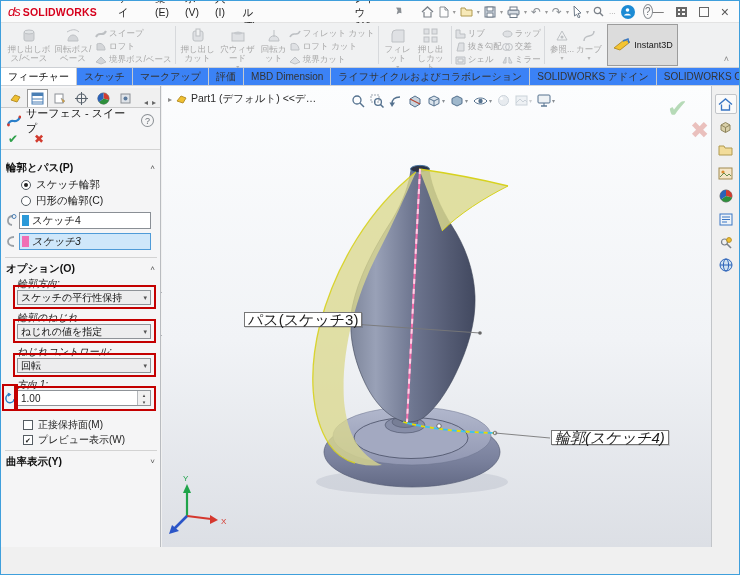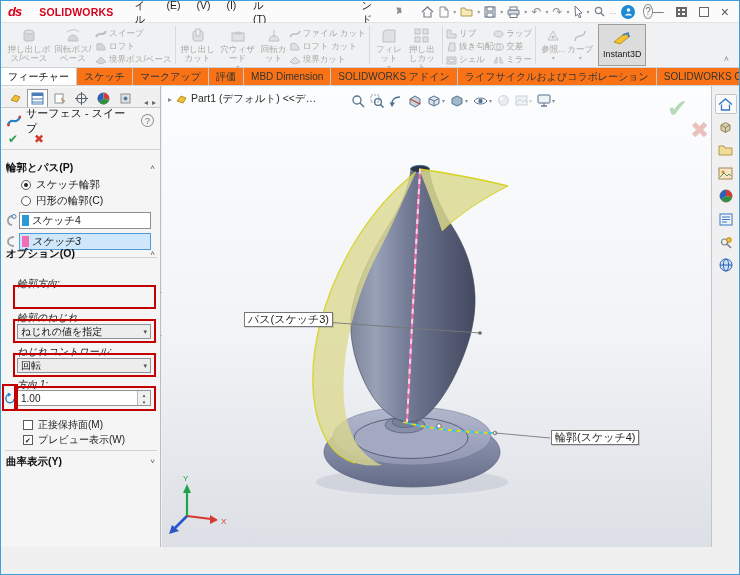--- a/index.html
+++ b/index.html
@@ -2,21 +2,21 @@
 <html><head>
 <meta charset="utf-8">
 <style>
   html,body{margin:0;padding:0;background:#9db6c8;}
   *{box-sizing:border-box;font-family:"Liberation Sans","DejaVu Sans",sans-serif;}
   .app{position:relative;width:740px;height:575px;background:#f0f0f0;border:1px solid #3f9fdc;overflow:hidden;}
 
   
   .titlebar{position:absolute;left:0;top:0;width:100%;height:22px;background:#fbfbfb;display:flex;align-items:center;border-bottom:1px solid #e3e3e3;}
   .logo{display:flex;align-items:center;margin-left:7px;margin-right:14px;}
-  .logo .glyph{color:#d6001c;font-weight:bold;font-style:italic;font-size:13px;letter-spacing:-1px;margin-right:18px;}
+  .logo .glyph{color:#d6001c;font-weight:normal;font-style:italic;font-size:13px;letter-spacing:-1px;margin-right:3px;}
   .logo .word{color:#d6001c;font-size:10.5px;font-weight:bold;letter-spacing:.2px;}
   .menubar{display:flex;gap:2px;}
   .menu-item{font-size:10.5px;color:#222;padding:2px 7px;cursor:default;}
   .pin{margin-left:6px;color:#777;font-size:10px;transform:rotate(40deg);}
   .quickbar{display:flex;align-items:center;gap:1px;margin-left:16px;}
   .qbtn{display:flex;align-items:center;height:18px;padding:0 2px;color:#6b6f74;}
   .qbtn svg{display:block;}
   .qcaret{font-size:6px;color:#999;padding:0 1px;}
   .idbadge{width:14px;height:14px;border-radius:50%;background:#1c8bd4;color:#fff;font-size:8px;display:flex;align-items:center;justify-content:center;margin:0 2px;}
   .helpbtn{width:15px;height:15px;border-radius:50%;border:1.4px solid #8a8f94;color:#6b7076;font-size:10px;display:flex;align-items:center;justify-content:center;margin-left:6px;}
@@ -29,26 +29,26 @@
   
   .ribbon{position:absolute;left:0;top:22px;width:100%;height:45px;background:#f0f1f2;border-bottom:1px solid #cdd0d4;display:flex;align-items:stretch;padding:1px 2px 1px 4px;}
   .rgroup{display:flex;align-items:flex-start;padding:1px 2px;}
   .rsep{width:1px;background:#d7d9dc;margin:2px 1px;}
   .rbtn-lg{width:44px;display:flex;flex-direction:column;align-items:center;color:#a6a6a6;font-size:8.5px;line-height:1.08;text-align:center;padding-top:2px;}
   .rbtn-lg .ricon{height:18px;display:flex;align-items:center;opacity:.5;}
   .rcol{display:flex;flex-direction:column;justify-content:flex-start;gap:1px;padding-top:3px;}
   .rbtn-sm{display:flex;align-items:center;gap:2px;color:#a6a6a6;font-size:8.5px;white-space:nowrap;height:12px;overflow:hidden;}
   .rbtn-sm .ricon{opacity:.5;display:flex;}
   .gcaret{font-size:6px;color:#b5b5b5;text-align:center;margin-top:1px;}
-  .instant3d{width:48px;margin-left:3px;background:#dcdcdc;border:1px solid #9c9c9c;display:flex;flex-direction:column;align-items:center;justify-content:center;gap:2px;font-size:9px;color:#1a1a1a;}
+  .instant3d{width:71px;margin-left:3px;background:#dcdcdc;border:1px solid #9c9c9c;display:flex;flex-direction:row;align-items:center;justify-content:center;gap:2px;font-size:9px;color:#1a1a1a;}
   .ribbon-collapse{margin-left:auto;align-self:flex-end;color:#8a8a8a;font-size:9px;padding:0 8px 2px 0;}
 
   
   .cmdtabs{position:absolute;left:0;top:67px;width:100%;height:18px;background:#e2e6eb;display:flex;align-items:stretch;font-size:10px;color:#333;border-bottom:1px solid #cfd2d6;}
-  .ctab{display:flex;align-items:center;padding:0 7px;border-right:1px solid #c6cacf;background:#f97316;white-space:nowrap;}
+  .ctab{display:flex;align-items:center;padding:0 7px;border-right:1px solid #c6cacf;background:#3b82f6;white-space:nowrap;}
   .ctab.active{background:#ffffff;color:#111;}
 
   
   .main{position:absolute;left:0;top:85px;width:100%;height:461px;}
 
   
   .pm{position:absolute;left:0;top:0;width:160px;height:100%;background:#f5f5f6;border-right:1px solid #b9bcc0;font-size:11px;color:#1c1c1c;}
   .pm-tabs{position:absolute;left:0;top:2px;width:100%;height:20px;display:flex;align-items:flex-end;gap:1px;padding-left:4px;border-bottom:1px solid #c9c9c9;background:#f0f0f0;}
   .pm-tab{width:21px;height:18px;display:flex;align-items:center;justify-content:center;}
   .pm-tab.active{background:#fff;border:1px solid #9a9a9a;border-bottom:none;}
@@ -85,23 +85,23 @@
   .viewport{position:absolute;left:161px;top:0;width:551px;height:100%;background:linear-gradient(180deg,#fcfdfe 0%,#f1f3f6 55%,#dcdfe5 100%);overflow:hidden;}
   .tree-label{position:absolute;left:6px;top:6px;display:flex;align-items:center;gap:3px;font-size:10.5px;color:#2b2b2b;}
   .tree-label .exp{color:#888;font-size:8px;}
   .headsup{position:absolute;left:188px;top:6px;display:flex;align-items:center;gap:3px;}
   .hbtn{height:17px;display:flex;align-items:center;gap:1px;padding:0 1px;color:#54718e;}
   .hbtn .hc{font-size:6px;color:#8a8f94;}
   .hbtn.faded{opacity:.42;}
   .confirm-check{position:absolute;left:505px;top:8px;font-size:25px;font-weight:bold;color:#7fbf7f;opacity:.55;}
   .confirm-x{position:absolute;left:528px;top:31px;font-size:23px;font-weight:bold;color:#e09a94;opacity:.6;}
   .model3d{position:absolute;left:0;top:0;}
-  .callout{position:absolute;background:#fff;border:1px solid #767676;font-size:11px;line-height:13px;padding:0 3px;color:#1c1c1c;white-space:nowrap;box-shadow:1px 1px 0 rgba(0,0,0,.12);}
+  .callout{position:absolute;background:#fff;border:1px solid #767676;font-size:15px;line-height:13px;padding:0 3px;color:#1c1c1c;white-space:nowrap;box-shadow:1px 1px 0 rgba(0,0,0,.12);}
   .callout.path{left:82px;top:226px;}
-  .callout.profile{left:389px;top:344px;}
+  .callout.profile{left:389px;top:344px;font-style:italic;}
 
   
   .taskpane{position:absolute;right:0;top:0;width:28px;height:100%;background:#f0f0f0;border-left:1px solid #c2c5c9;display:flex;flex-direction:column;align-items:center;padding-top:8px;gap:3px;}
   .tpbtn{width:22px;height:20px;display:flex;align-items:center;justify-content:center;border-radius:2px;}
   .tpbtn.first{background:#fafafa;border:1px solid #c2c5c9;}
 
   
   .doctabs{position:absolute;left:0;top:546px;width:100%;height:14px;background:#d8dce2;display:flex;align-items:stretch;border-top:1px solid #c2c5c9;font-size:9.5px;}
   .navgrp{display:flex;align-items:center;gap:1px;padding:1px 3px;}
   .navbtn{width:11px;height:11px;background:#c7ccd4;color:#5c6370;font-size:6px;display:flex;align-items:center;justify-content:center;border:1px solid #aeb3bc;}
@@ -291,21 +291,21 @@
           </span>
         <span>回転カット</span>
       </div>
       <div class="rcol">
         <div class="rbtn-sm">
           <span class="ricon">
               <svg width="12" height="10" viewBox="0 0 12 10">
                 <path d="M1 8 C4 1 8 9 11 2" fill="none" stroke="#8b9096" stroke-width="1.6"></path>
               </svg>
             </span>
-          <span>ファイル カット</span>
+          <span>フィレット カット</span>
         </div>
         <div class="rbtn-sm">
           <span class="ricon">
               <svg width="12" height="10" viewBox="0 0 12 10">
                 <path d="M2 2 C6 0 10 3 10 8 L2 8 Z" fill="#cfd3d8" stroke="#8b9096"></path>
               </svg>
             </span>
           <span>ロフト カット</span>
         </div>
         <div class="rbtn-sm">
@@ -430,22 +430,22 @@
     </div>
     <span class="ribbon-collapse">˄</span>
   </div>
 
   <div class="cmdtabs">
     <span class="ctab active">フィーチャー</span>
     <span class="ctab">スケッチ</span>
     <span class="ctab">マークアップ</span>
     <span class="ctab">評価</span>
     <span class="ctab">MBD Dimension</span>
+    <span class="ctab">ライフサイクルおよびコラボレーション</span>
     <span class="ctab">SOLIDWORKS アドイン</span>
-    <span class="ctab">ライフサイクルおよびコラボレーション</span>
     <span class="ctab">SOLIDWORKS CAM</span>
 
   </div>
 
   <div class="main">
 
     <div class="pm">
       <div class="pm-tabs">
         <span class="pm-tab">
             <svg width="13" height="13" viewBox="0 0 13 13">
@@ -534,25 +534,29 @@
             <path d="M10 2 C2 2 2 11 10 11" fill="none" stroke="#9aa0a6" stroke-width="1.8"></path>
           </svg>
       </span>
       <div class="selfield hl" style="top:147px;font-style:italic;">
         <span class="chip" style="background:#f06eb4;"></span>
         <span>スケッチ3</span>
       </div>
 
       <div class="divline" style="top:171px;"></div>
 
-      <div class="sect-h" style="top:160px;justify-content:space-between;">
+      <div class="sect-h" style="top:175px;justify-content:space-between;">
         <span>オプション(O)</span>
         <span class="chev">˄</span>
       </div>
       <span class="plabel" style="top:191px;">輪郭方向:</span>
+      <div class="dd" style="top:204px;">
+        <span>スケッチの平行性保持</span>
+        <span class="dc">▾</span>
+      </div>
       <div class="redbox" style="left:12px;top:199px;width:143px;height:24px;"></div>
 
       <span class="plabel" style="top:225px;">輪郭のねじれ</span>
       <div class="dd" style="top:238px;">
         <span>ねじれの値を指定</span>
         <span class="dc">▾</span>
       </div>
       <div class="redbox" style="left:12px;top:233px;width:143px;height:24px;"></div>
 
       <span class="plabel" style="top:259px;">ねじれコントロール:</span>

